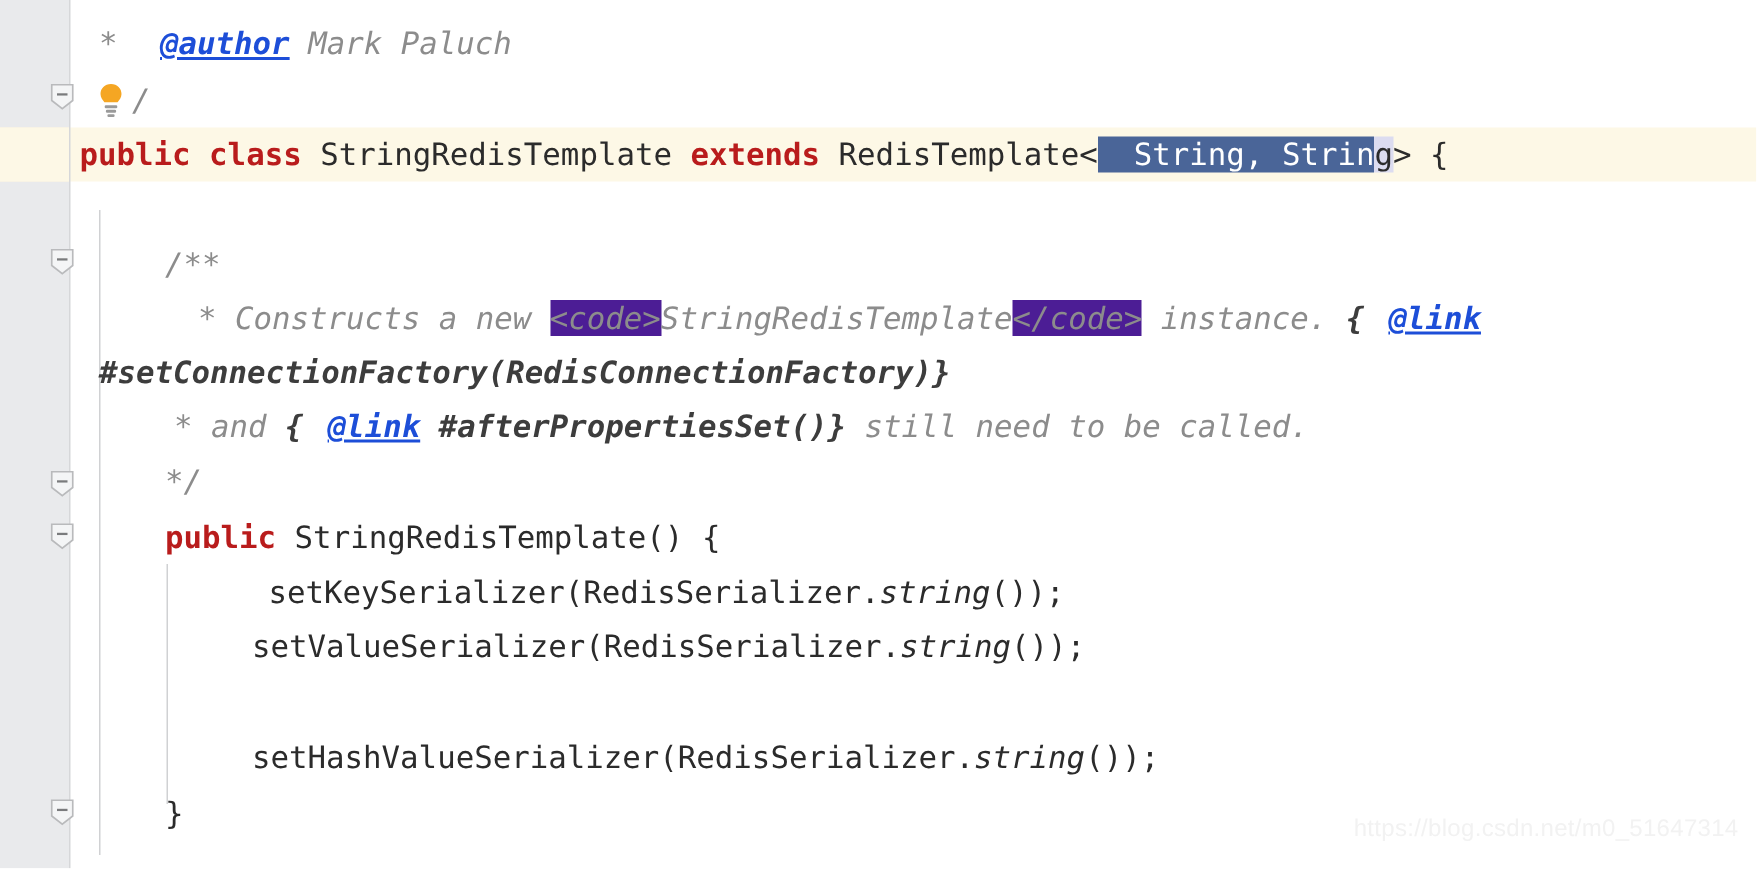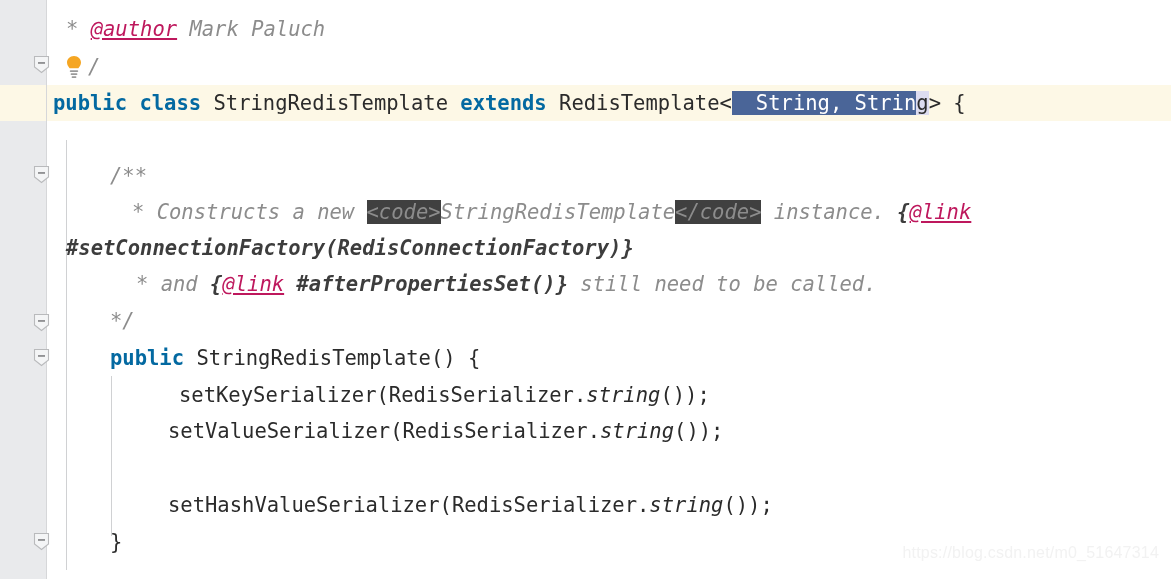--- a/index.html
+++ b/index.html
@@ -87,28 +87,28 @@
     white-space: pre;
   }
   .line {
     position: absolute;
     left: 0;
     white-space: pre;
     height: 36.5px;
   }
 
   
-  .kw       { color: #0369a1; font-weight: bold; }
+  .kw       { color: #b91c1c; font-weight: bold; }
   .plain    { color: #2b2b2b; }
   .ident    { color: #2b2b2b; }
   .method   { color: #2b2b2b; font-style: italic; }
   .cmt      { color: #8c8c8c; font-style: italic; }
   .cmt-dark { color: #3d3d3d; font-style: italic; font-weight: bold; }
-  .tag      { color: #8c8c8c; font-style: italic; background: #404040; }
-  .doctag   { color: #be185d; font-style: italic; font-weight: normal; text-decoration: underline; }
+  .tag      { color: #8c8c8c; font-style: italic; background: #4c1d95; }
+  .doctag   { color: #1d4ed8; font-style: italic; font-weight: bold; text-decoration: underline; margin-left: 16px; }
   .sel      { background: #4a6598; color: #ffffff; padding-left: 24px; }
   .sel-tail { background: #dcdcf0; color: #2b2b2b; }
 
   
   .bulb {
     position: absolute;
     z-index: 6;
   }
 
   
@@ -192,21 +192,21 @@
     
     <div class="line" style="left:110px; top:158px;"><span class="cmt">/**</span></div>
 
     
     <div class="line" style="left:132px; top:194px;"><span class="cmt">*</span><span class="cmt"> Constructs a new </span><span class="tag">&lt;code&gt;</span><span class="cmt">StringRedisTemplate</span><span class="tag">&lt;/code&gt;</span><span class="cmt"> instance. </span><span class="cmt-dark">{</span><span class="doctag">@link</span></div>
 
     
     <div class="line" style="left:66px; top:230px;"><span class="cmt-dark">#setConnectionFactory(RedisConnectionFactory)}</span></div>
 
     
-    <div class="line" style="left:136px; top:266px;"><span class="cmt">*</span><span class="cmt"> and </span><span class="cmt-dark">{</span><span class="doctag">@link</span><span class="cmt-dark"> #afterPropertiesSet()}</span><span class="cmt"> still need to be called.</span></div>
+    <div class="line" style="left:116px; top:266px;"><span class="cmt">*</span><span class="cmt"> and </span><span class="cmt-dark">{</span><span class="doctag">@link</span><span class="cmt-dark"> #afterPropertiesSet()}</span><span class="cmt"> still need to be called.</span></div>
 
     
     <div class="line" style="left:110px; top:303px;"><span class="cmt">*/</span></div>
 
     
     <div class="line" style="left:110px; top:340px;"><span class="kw">public</span><span class="plain"> </span><span class="ident">StringRedisTemplate() {</span></div>
 
     
     <div class="line" style="left:168px; top:377px;margin-left:11px;"><span class="ident">setKeySerializer</span><span class="plain">(</span><span class="ident">RedisSerializer</span><span class="plain">.</span><span class="method">string</span><span class="plain">());</span></div>
 

